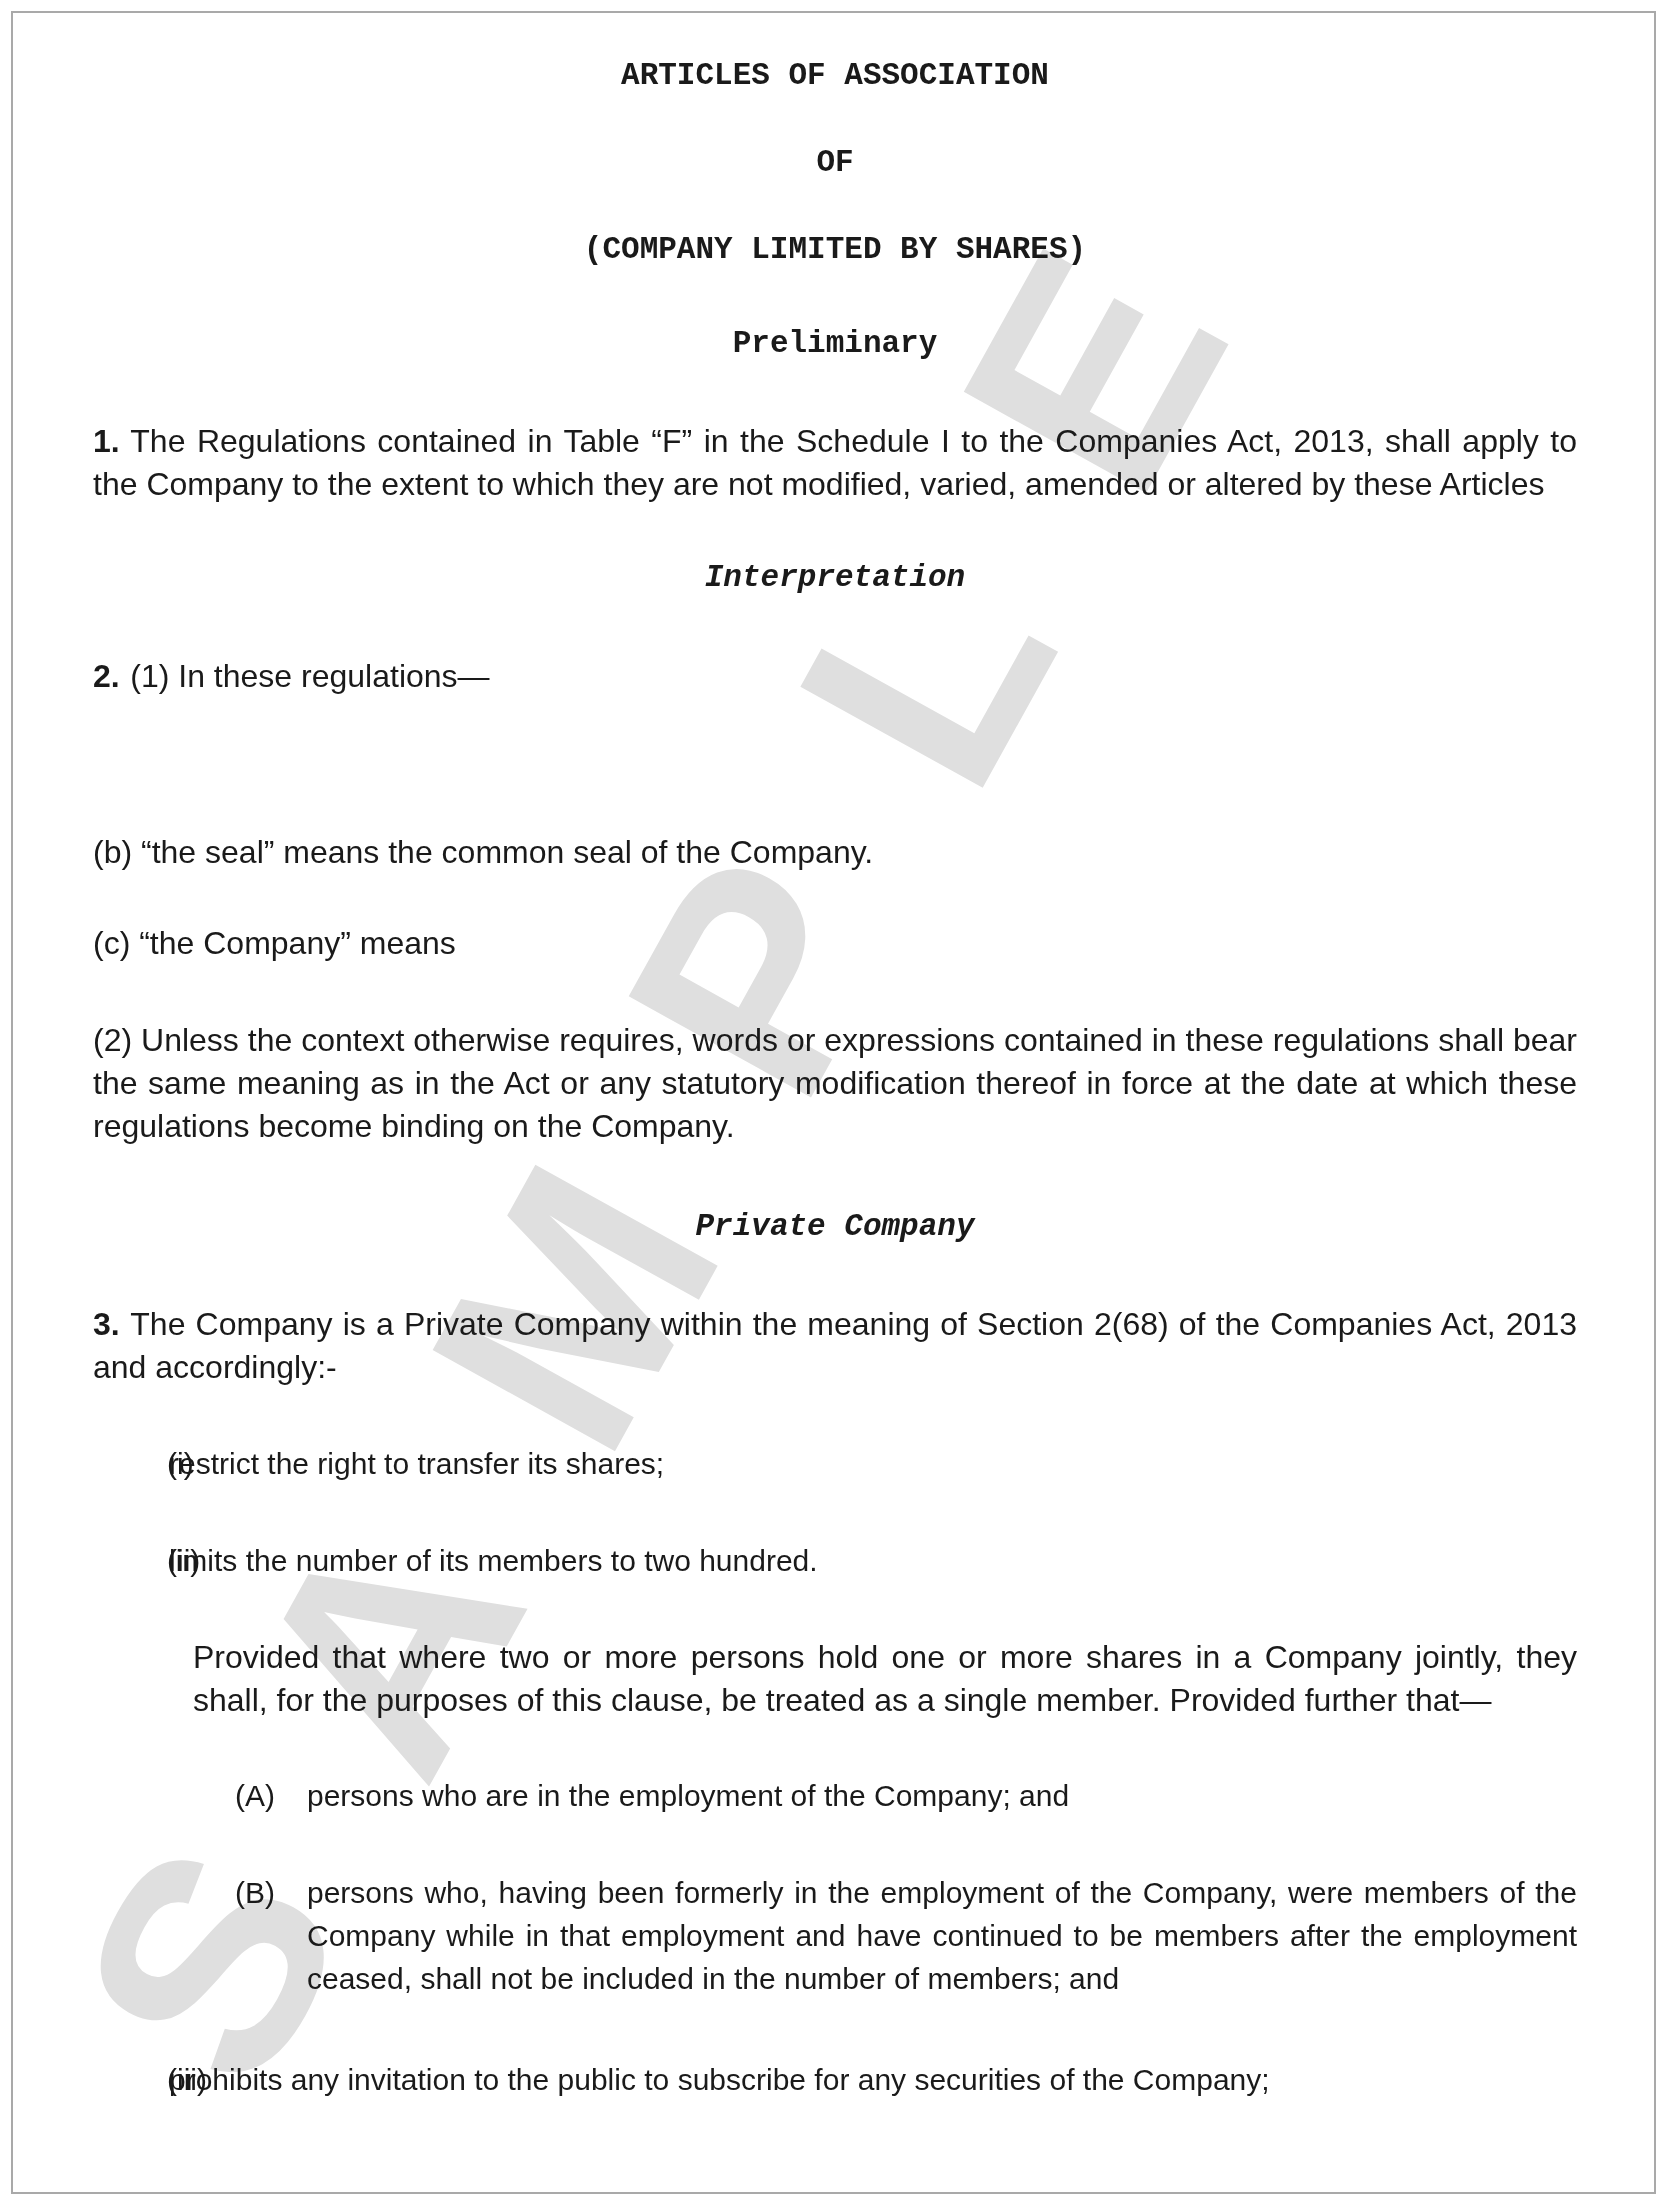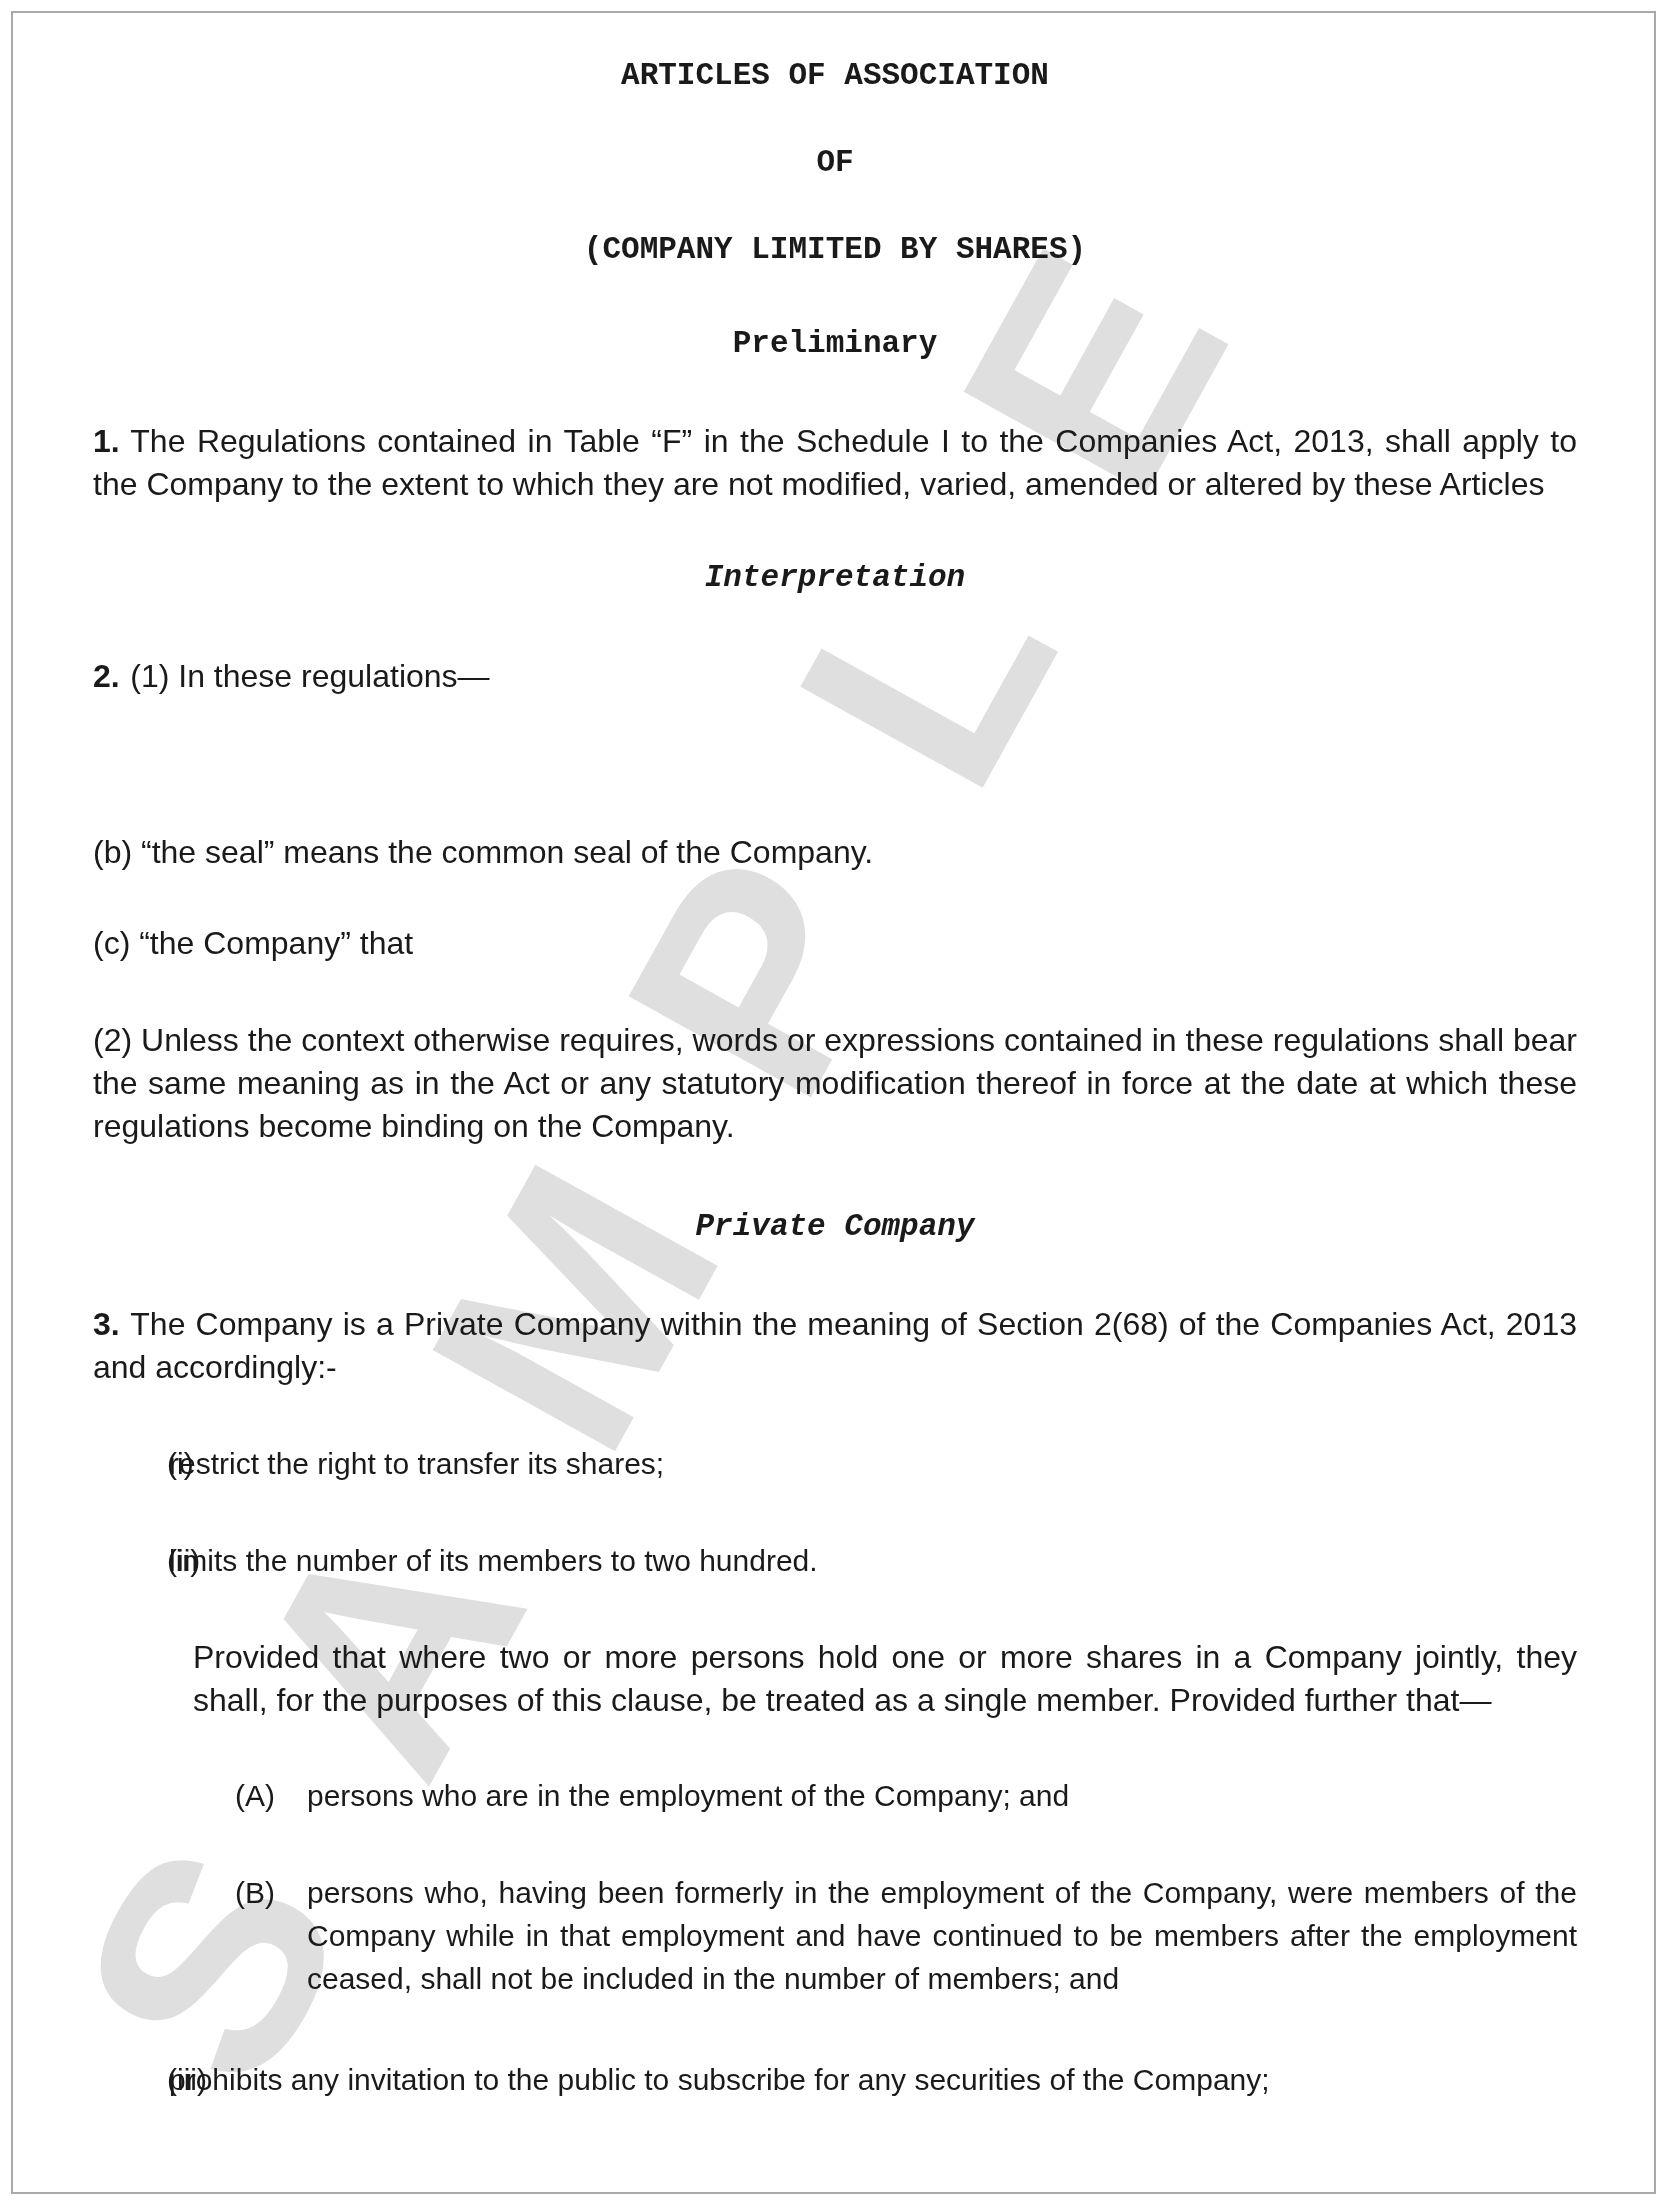--- a/index.html
+++ b/index.html
@@ -82,21 +82,21 @@
 
   <div class="blk heading italic" style="top:556px">Interpretation</div>
 
   <div class="blk" style="top:655px">
     <span class="num">2.</span><span>(1) In these regulations—</span>
   </div>
 
 
   <div class="blk" style="top:831px">(b) “the seal” means the common seal of the Company.</div>
 
-  <div class="blk" style="top:922px">(c) “the Company” that</div>
+  <div class="blk" style="top:922px">(c) “the Company” means</div>
 
   <div class="blk just" style="top:1019px">(2) Unless the context otherwise requires, words or expressions contained in these regulations shall bear the same meaning as in the Act or any statutory modification thereof in force at the date at which these regulations become binding on the Company.</div>
 
   <div class="blk heading italic" style="top:1205px">Private Company</div>
 
   <div class="blk just" style="top:1303px">
     <span class="num">3.</span><span>The Company is a Private Company within the meaning of Section 2(68) of the Companies Act, 2013 and accordingly:-</span>
   </div>
 
   <div class="item" style="top:1442px">

